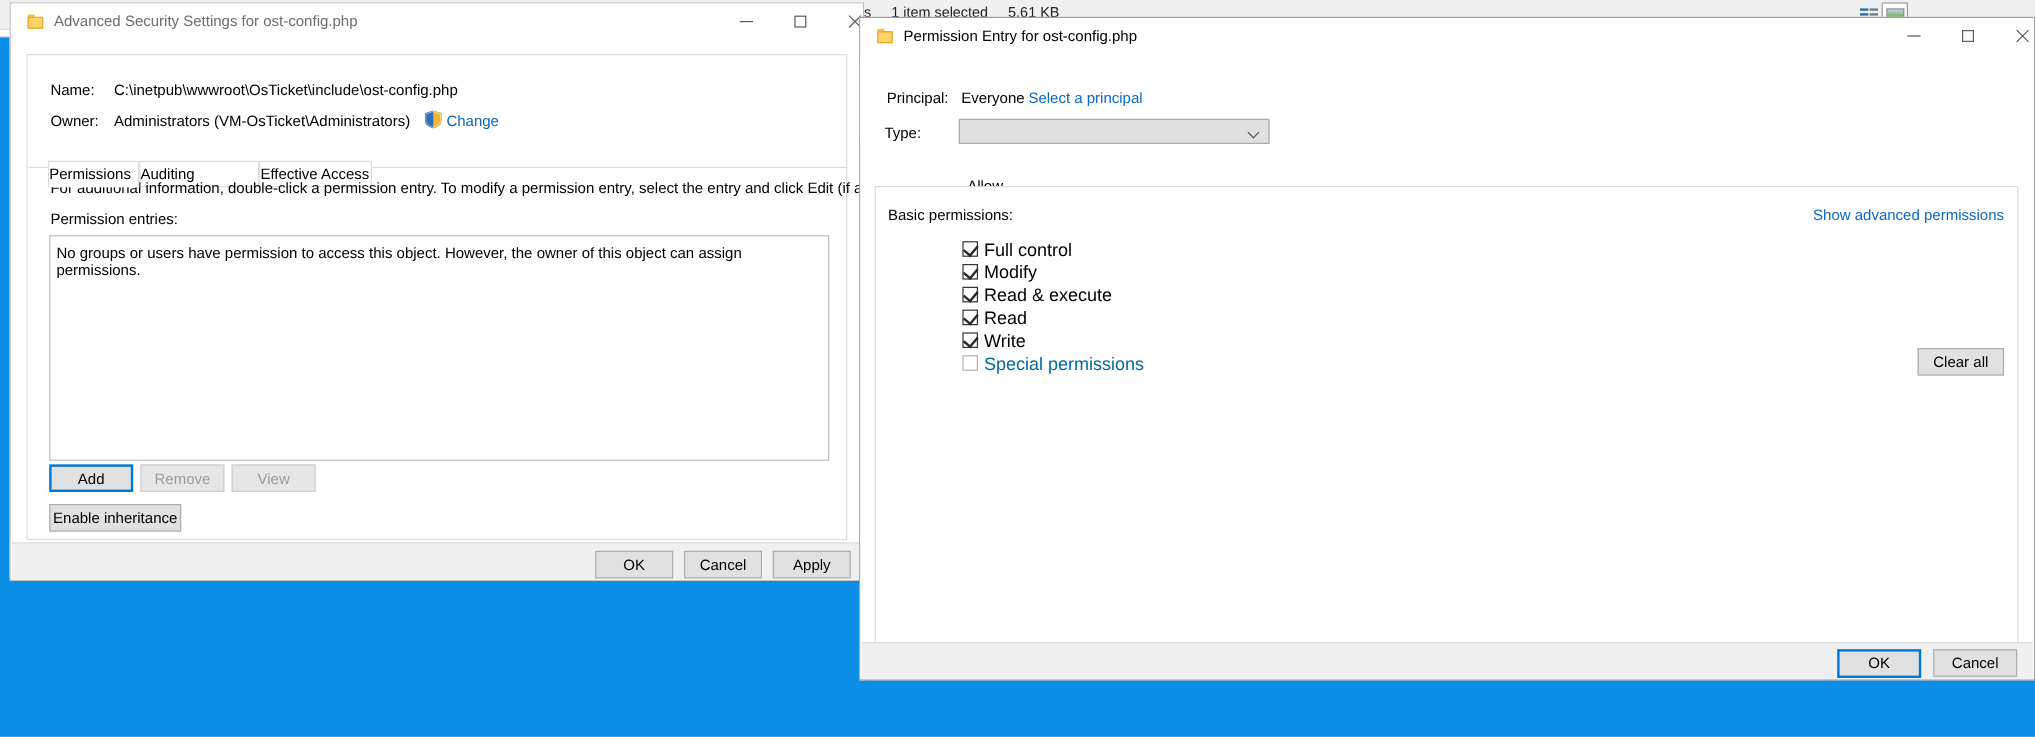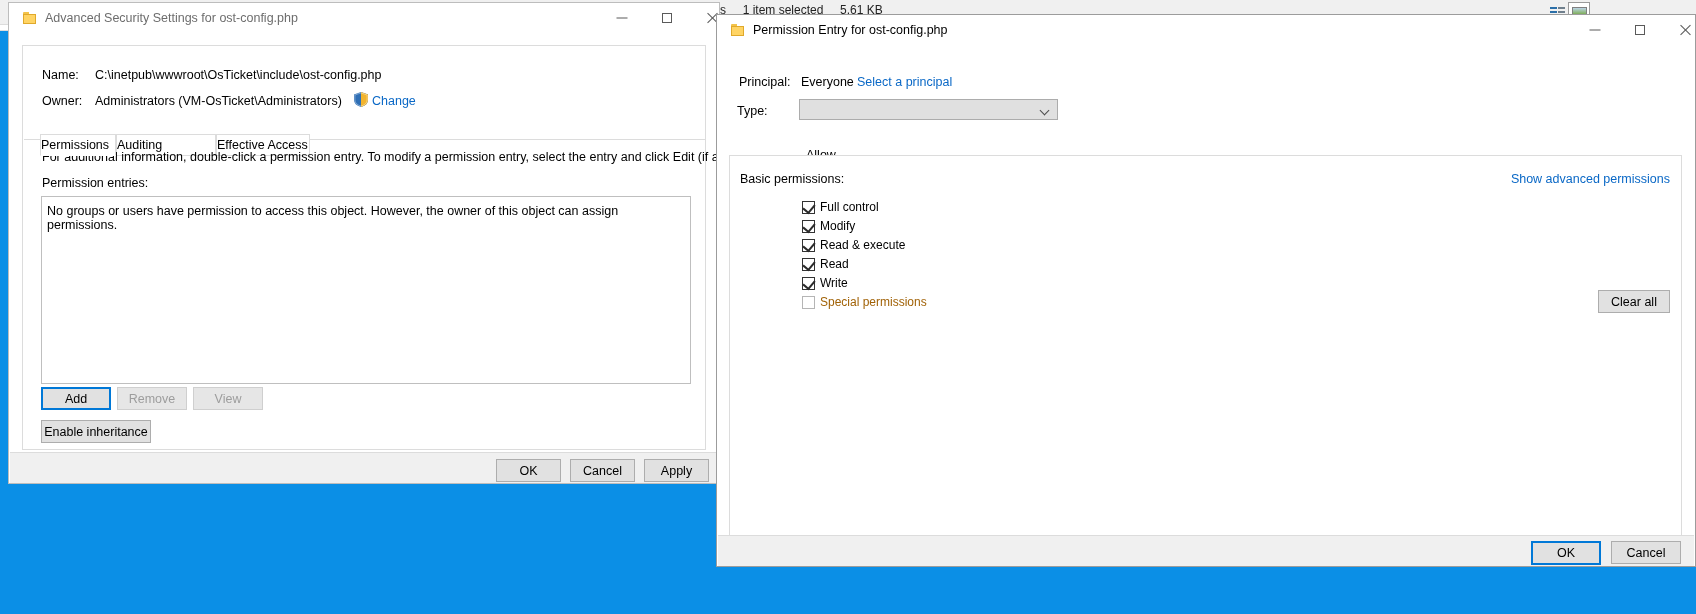--- a/index.html
+++ b/index.html
@@ -411,24 +411,24 @@
     position: absolute;
     left: 2px; top: 0px;
     width: 6px; height: 9px;
     border-right: 2px solid #2b2b2b;
     border-bottom: 2px solid #2b2b2b;
     transform: rotate(40deg);
   }
   .cb-label {
     position: absolute;
     left: 18px; top: 1px;
-    font-size: 12px;
-    white-space: nowrap;
-  }
-  .cb-label.disabled { color: #a16207; }
+    font-size: 15px;
+    white-space: nowrap;
+  }
+  .cb-label.disabled { color: #0369a1; }
 
   #btn-clear-all {
     position: absolute;
     right: 11px; top: 134px;
     width: 72px; height: 23px;
   }
 
   #dlgB-footer {
     position: absolute;
     left: 1px; top: 488px;

